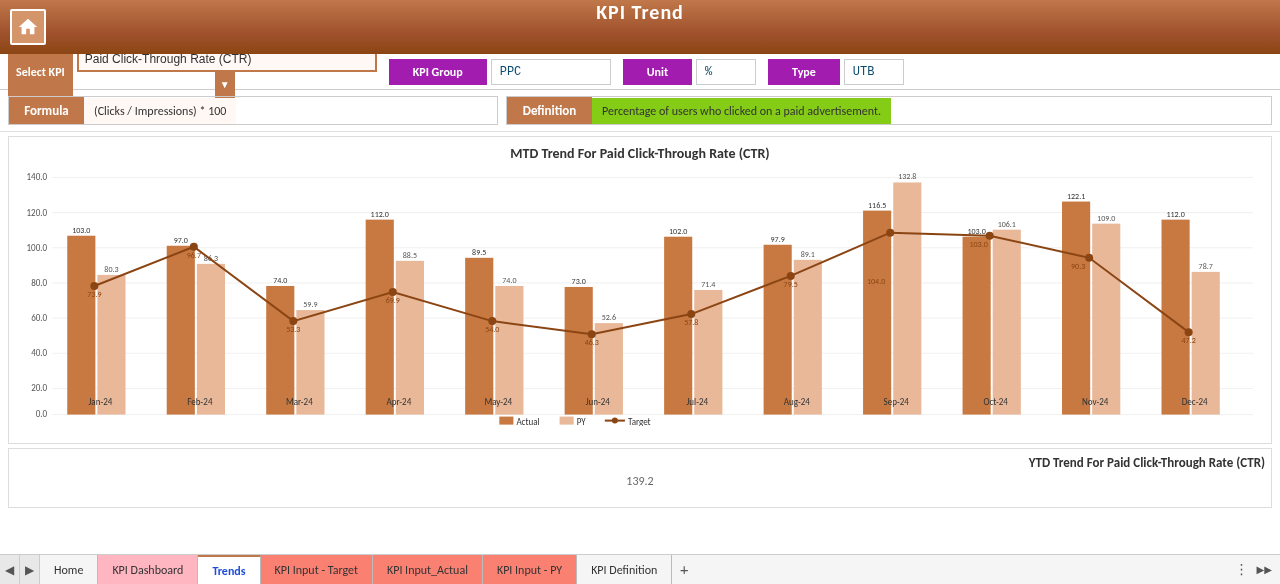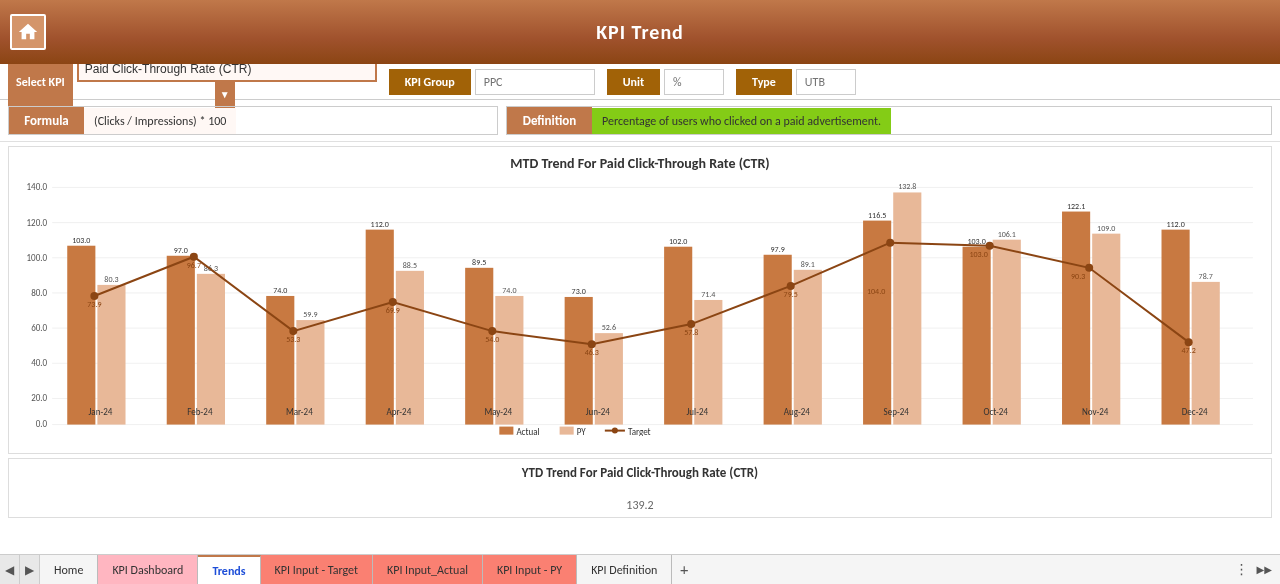--- a/index.html
+++ b/index.html
@@ -1,23 +1,22 @@
 <!DOCTYPE html>
 <html><head>
   <meta charset="utf-8">
   <style>
     * { box-sizing: border-box; margin: 0; padding: 0; }
     body { font-family: Calibri, Arial, sans-serif; background: #fff; width: 1280px; height: 584px; overflow: hidden; }
 
     
     .header {
       background: linear-gradient(180deg, #c0784a 0%, #a0522d 60%, #8b4513 100%);
-      height: 64px;
-      display: flex;
-      align-items: center;
+      height: 54px;
+      display: flex;
       justify-content: center;
       position: relative;
     }
     .header-title {
       color: #fff;
       font-size: 20px;
       font-weight: bold;
       letter-spacing: 1px;
     }
     .home-icon {
@@ -78,40 +77,41 @@
       cursor: pointer;
       margin-left: -4px;
     }
     .top-bar-group {
       display: flex;
       align-items: center;
       gap: 0;
       flex-direction: column;
     }
     .top-bar-field-label {
-      background: #a16207;
-      color: #fff;
-      padding: 3px 16px;
+      background: #a21caf;
+      color: #fff;
+      padding: 3px 24px;
       font-size: 12px;
       font-weight: bold;
       height: 26px;
       display: flex;
       align-items: center;
       margin-left: 8px;
     }
     .top-bar-field-value {
       border: 1px solid #ccc;
       background: #fff;
-      color: #737373;
+      color: #0c4a6e;
       padding: 3px 8px;
       font-size: 12px;
       height: 26px;
       display: flex;
       align-items: center;
       min-width: 80px;
+      font-family: Liberation Mono, monospace;
     }
 
     
     .formula-row {
       display: flex;
       gap: 0;
       padding: 6px 8px;
       background: #fff;
       border-bottom: 1px solid #e0e0e0;
     }
@@ -260,25 +260,25 @@
     
     .ytd-container {
       background: #fff;
       margin: 2px 8px 0 8px;
       border: 1px solid #ddd;
       padding: 6px;
       height: 60px;
       overflow: hidden;
     }
     .ytd-title {
-      text-align: center;
+      text-align: right;
       font-size: 13px;
       font-weight: bold;
       color: #333;
-      margin-bottom: 18px;
+      margin-bottom: 4px;
     }
     .ytd-value {
       font-size: 12px;
       color: #666;
       text-align: center;
     }
   </style>
 </head>
 <body>
 

